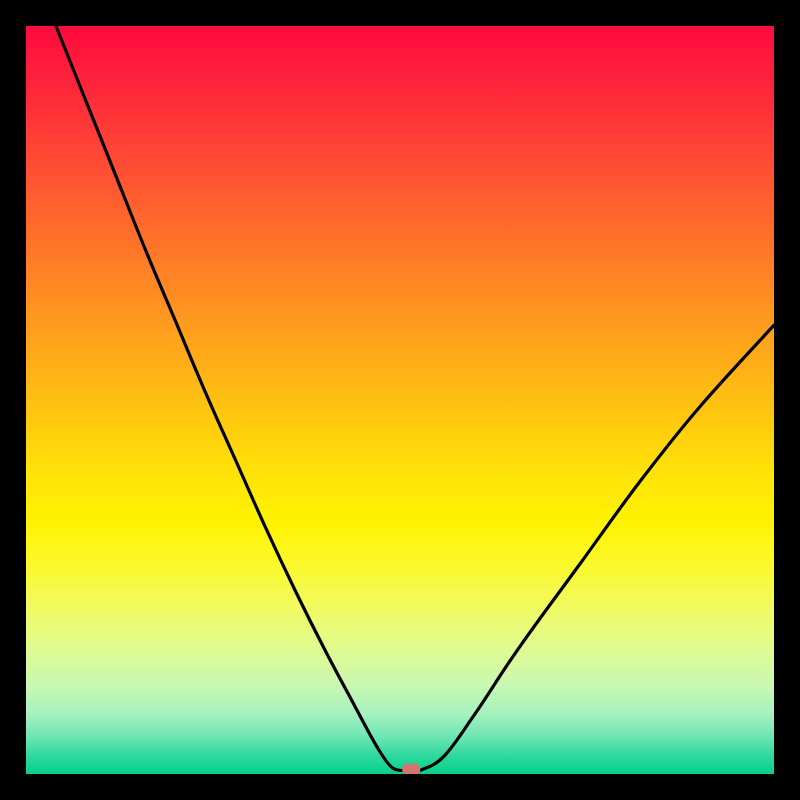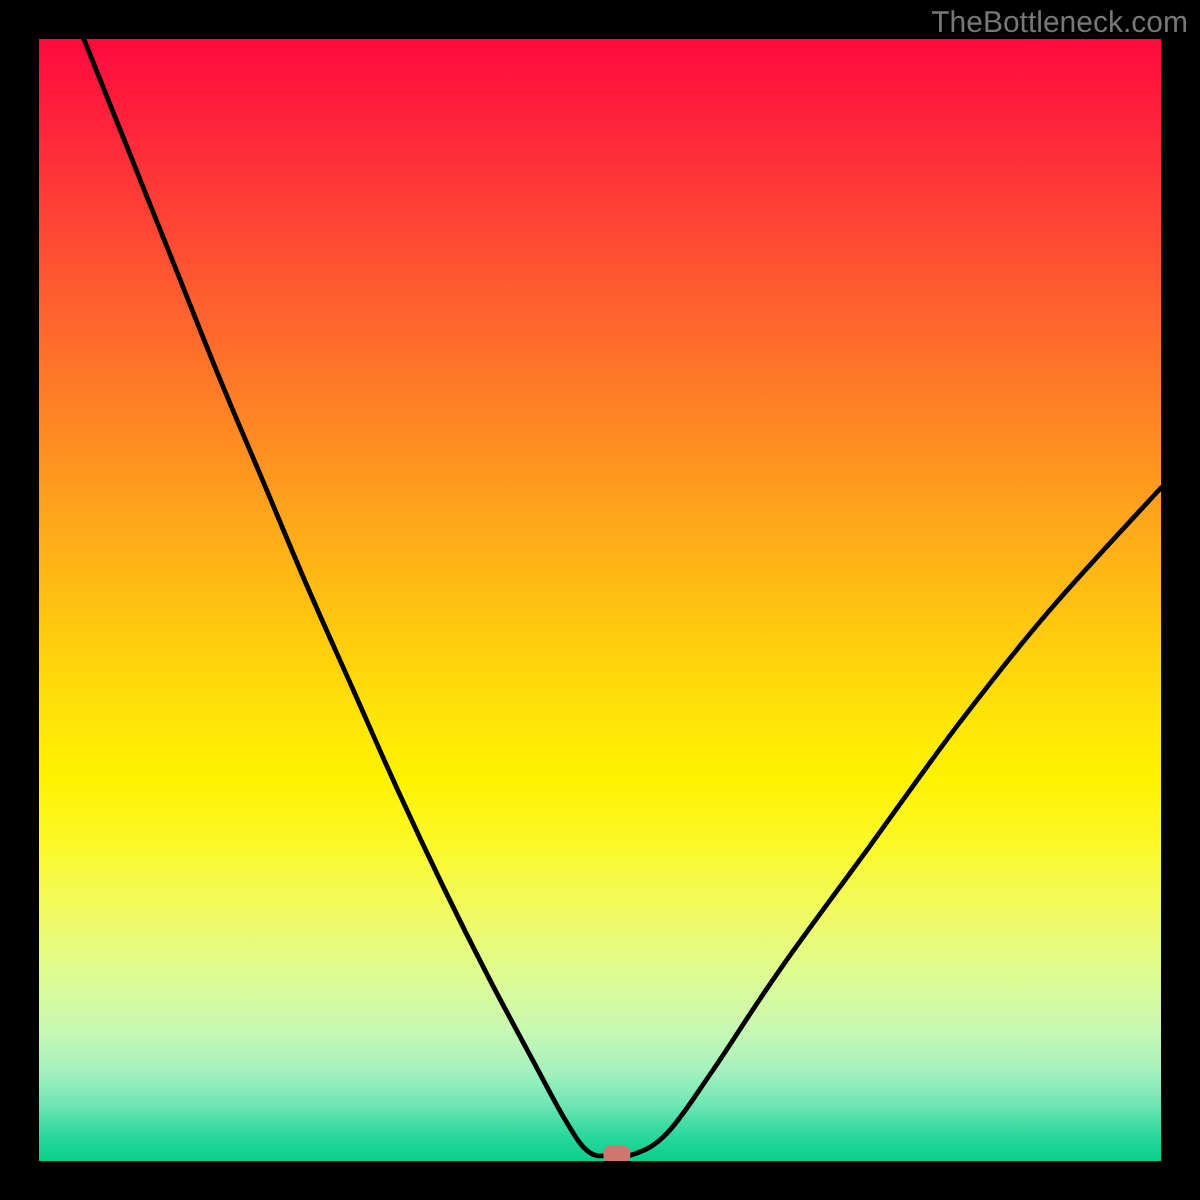--- a/index.html
+++ b/index.html
@@ -61,20 +61,19 @@
     height: 100%;
   }
   .marker {
     fill: #cf776e;
   }
 </style>
 </head>
 <body>
 
 <div class="container">
-  <div class="watermark">TheBottleneck.com</div>
   <div class="plot">
     <svg class="curve-svg" viewBox="0 0 748 748" preserveAspectRatio="none">
       <path id="curve-path" fill="none" stroke="#000" stroke-width="3.2" stroke-linejoin="round" stroke-linecap="round" d="M 29.92 0 C 35.3056 13.463999999999992, 49.06880000000001 47.87199999999995, 59.84 74.79999999999995 C 70.6112 101.72799999999995, 78.9888 122.67200000000003, 89.75999999999999 149.60000000000002 C 100.53119999999998 176.52800000000002, 108.90880000000001 198.1452, 119.68 224.39999999999998 C 130.4512 250.65479999999997, 138.8288 269.87840000000006, 149.6 295.46000000000004 C 160.3712 321.0416, 168.7488 341.6116, 179.51999999999998 366.52 C 190.29119999999998 391.42839999999995, 198.66880000000003 409.6048, 209.44000000000003 433.84000000000003 C 220.21120000000002 458.07520000000005, 228.58880000000002 477.59799999999996, 239.36 501.15999999999997 C 250.1312 524.722, 258.50879999999995 542.5244, 269.28 564.74 C 280.0512 586.9556, 288.42879999999997 603.7108000000001, 299.2 624.58 C 309.9712 645.4492, 319.6952 663.1768000000001, 329.12 680.6800000000001 C 338.5448 698.1832, 344.82800000000003 710.77952, 351.56 721.82 C 358.292 732.86048, 361.13439999999997 737.9768, 366.52 742.016 C 371.9056 746.0551999999999, 376.0944 743.99072, 381.48 744.26 C 386.86560000000003 744.52928, 389.70799999999997 746.2048, 396.44 743.512 C 403.172 740.8191999999999, 409.45520000000005 739.2633599999999, 418.88000000000005 729.3 C 428.30480000000006 719.33664, 435.336 707.6827999999999, 448.8 688.16 C 462.264 668.6372, 474.8304 647.768, 493.68 620.84 C 512.5296 593.912, 531.9775999999999 568.1808, 553.52 538.56 C 575.0624 508.9391999999999, 591.8176 484.5544, 613.36 456.28 C 634.9024000000001 428.00559999999996, 648.9648000000001 409.75440000000003, 673.2 381.48 C 697.4352 353.2056, 734.5360000000001 314.0104, 748 299.2"></path>
       <rect id="marker-rect" class="marker" rx="5" ry="5" width="18" height="12" x="376.22" y="737.512"></rect>
     </svg>
   </div>
 </div>
 
 </body></html>

